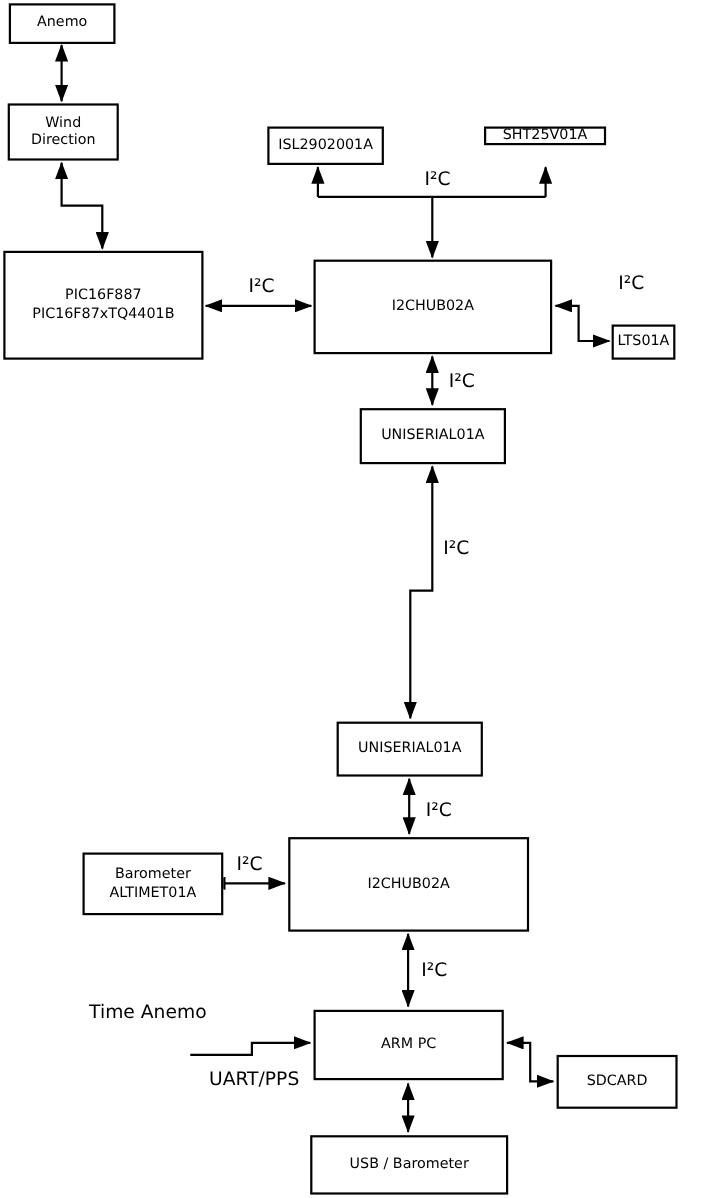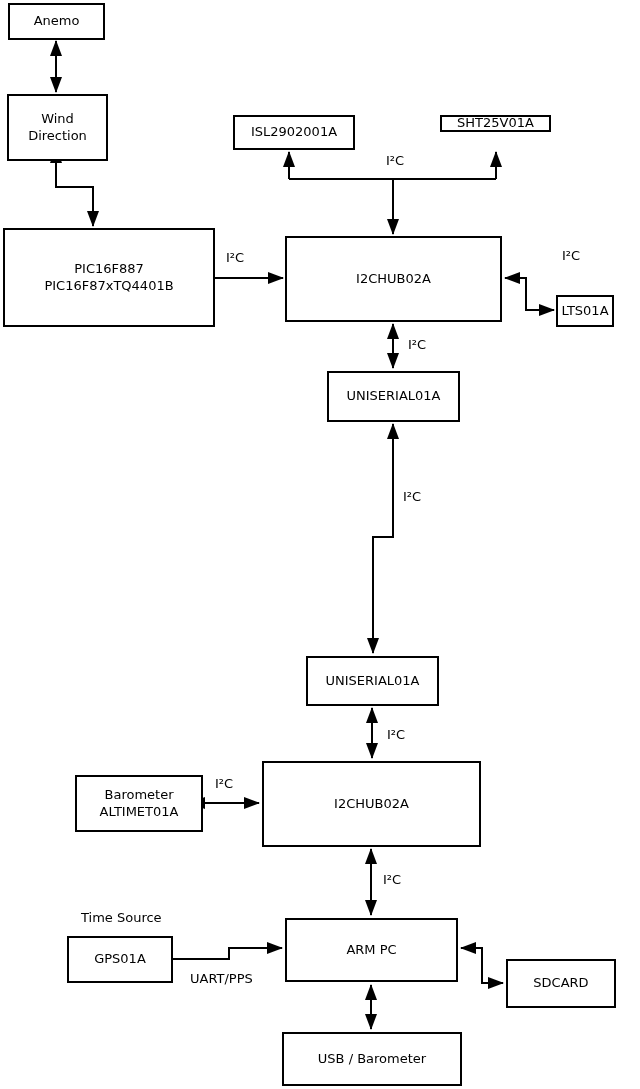--- a/index.html
+++ b/index.html
@@ -39,21 +39,21 @@
     color: #000000;
     font-size: 13px;
     line-height: 1.25;
   }
   .box span {
     white-space: pre-line;
   }
   .edge-label {
     position: absolute;
     color: #000000;
-    font-size: 13px;
+    font-size: 17px;
     white-space: nowrap;
   }
 </style>
 </head>
 <body>
 
 <div class="stage">
 
   <svg class="connector-layer" viewBox="0 0 640 1089" xmlns="http://www.w3.org/2000/svg">
     <defs>
@@ -89,31 +89,31 @@
 
     <path d="M 461 948 L 482 948 L 482 983 L 503 983" marker-start="url(#ah)" marker-end="url(#ah)"></path>
 
     <path d="M 371 985 L 371 1029" marker-start="url(#ah)" marker-end="url(#ah)"></path>
   </svg>
 
   <div class="box" style="left:8px;top:3px;width:97px;height:37px">
     <span>Anemo</span>
   </div>
 
-  <div class="box" style="left:7px;top:94px;width:101px;height:67px">
+  <div class="box" style="left:7px;top:94px;width:101px;height:52px">
     <span>Wind
 Direction</span>
   </div>
 
-  <div class="box" style="left:3px;top:228px;width:212px;height:99px">
+  <div class="box" style="left:3px;top:228px;width:182px;height:99px">
     <span>PIC16F887
 PIC16F87xTQ4401B</span>
   </div>
 
-  <div class="box" style="left:233px;top:115px;width:122px;height:35px">
+  <div class="box" style="left:243px;top:115px;width:106px;height:35px">
     <span>ISL2902001A</span>
   </div>
 
   <div class="box" style="left:440px;top:115px;width:111px;height:17px">
     <span>SHT25V01A</span>
   </div>
 
   <div class="box" style="left:285px;top:236px;width:217px;height:86px">
     <span>I2CHUB02A</span>
   </div>
@@ -132,23 +132,20 @@
 
   <div class="box" style="left:262px;top:761px;width:219px;height:86px">
     <span>I2CHUB02A</span>
   </div>
 
   <div class="box" style="left:75px;top:775px;width:128px;height:57px">
     <span>Barometer
 ALTIMET01A</span>
   </div>
 
-  <div class="box" style="left:67px;top:936px;width:106px;height:47px">
-    <span>GPS01A</span>
-  </div>
 
   <div class="box" style="left:506px;top:959px;width:110px;height:49px">
     <span>SDCARD</span>
   </div>
 
   <div class="box" style="left:285px;top:918px;width:173px;height:64px">
     <span>ARM PC</span>
   </div>
 
   <div class="box" style="left:282px;top:1032px;width:180px;height:54px">
@@ -164,17 +161,17 @@
   <div class="edge-label" style="left:408px;top:337px">I²C</div>
 
   <div class="edge-label" style="left:403px;top:489px">I²C</div>
 
   <div class="edge-label" style="left:387px;top:727px">I²C</div>
 
   <div class="edge-label" style="left:215px;top:776px">I²C</div>
 
   <div class="edge-label" style="left:383px;top:872px">I²C</div>
 
-  <div class="edge-label" style="left:81px;top:910px">Time Source</div>
+  <div class="edge-label" style="left:81px;top:910px">Time Anemo</div>
 
   <div class="edge-label" style="left:190px;top:971px">UART/PPS</div>
 
 </div>
 
 </body></html>

